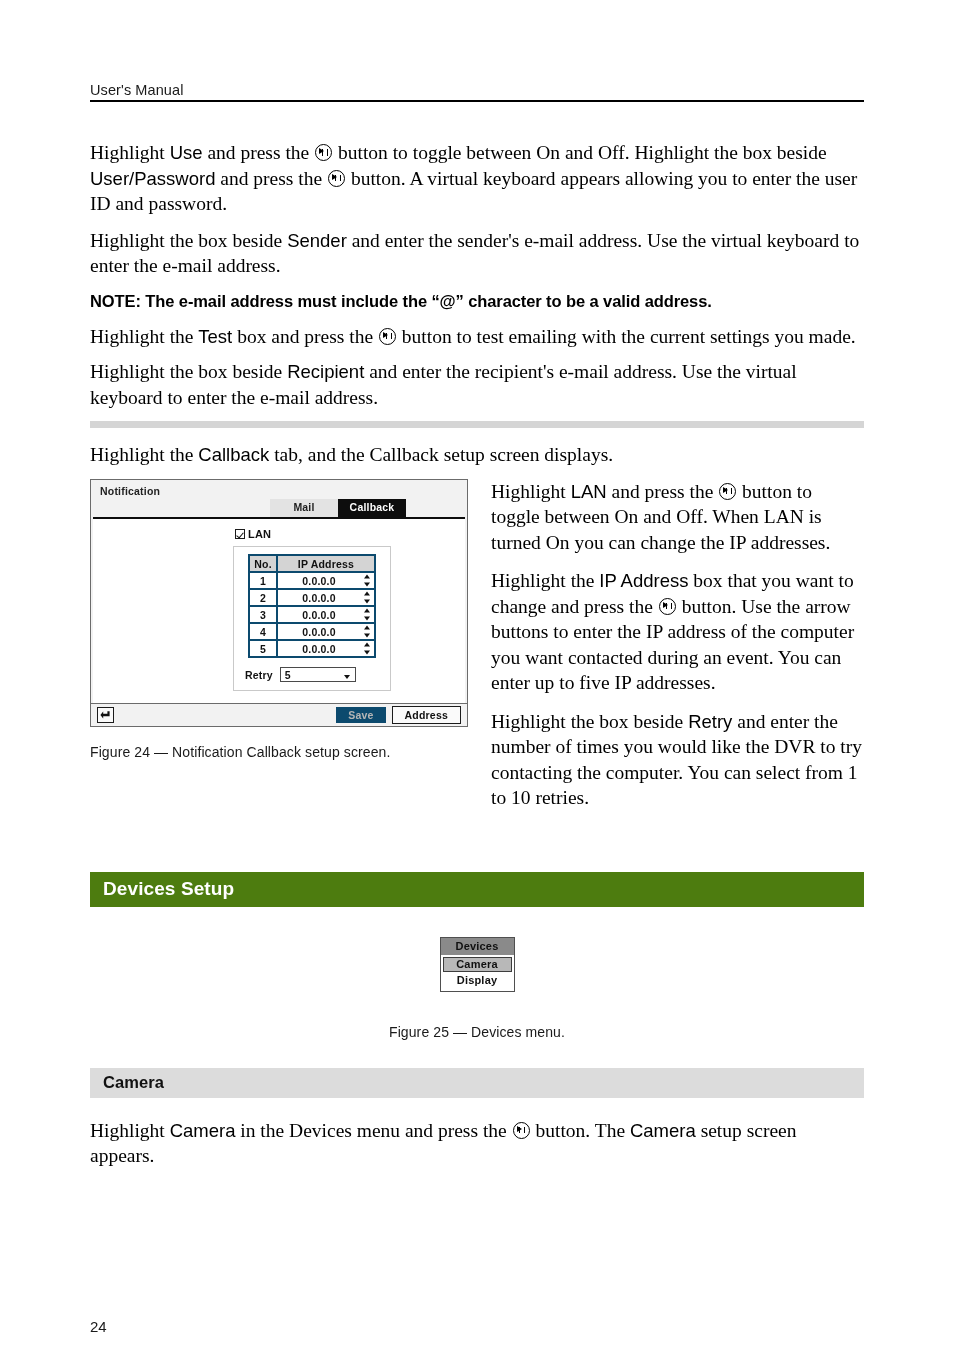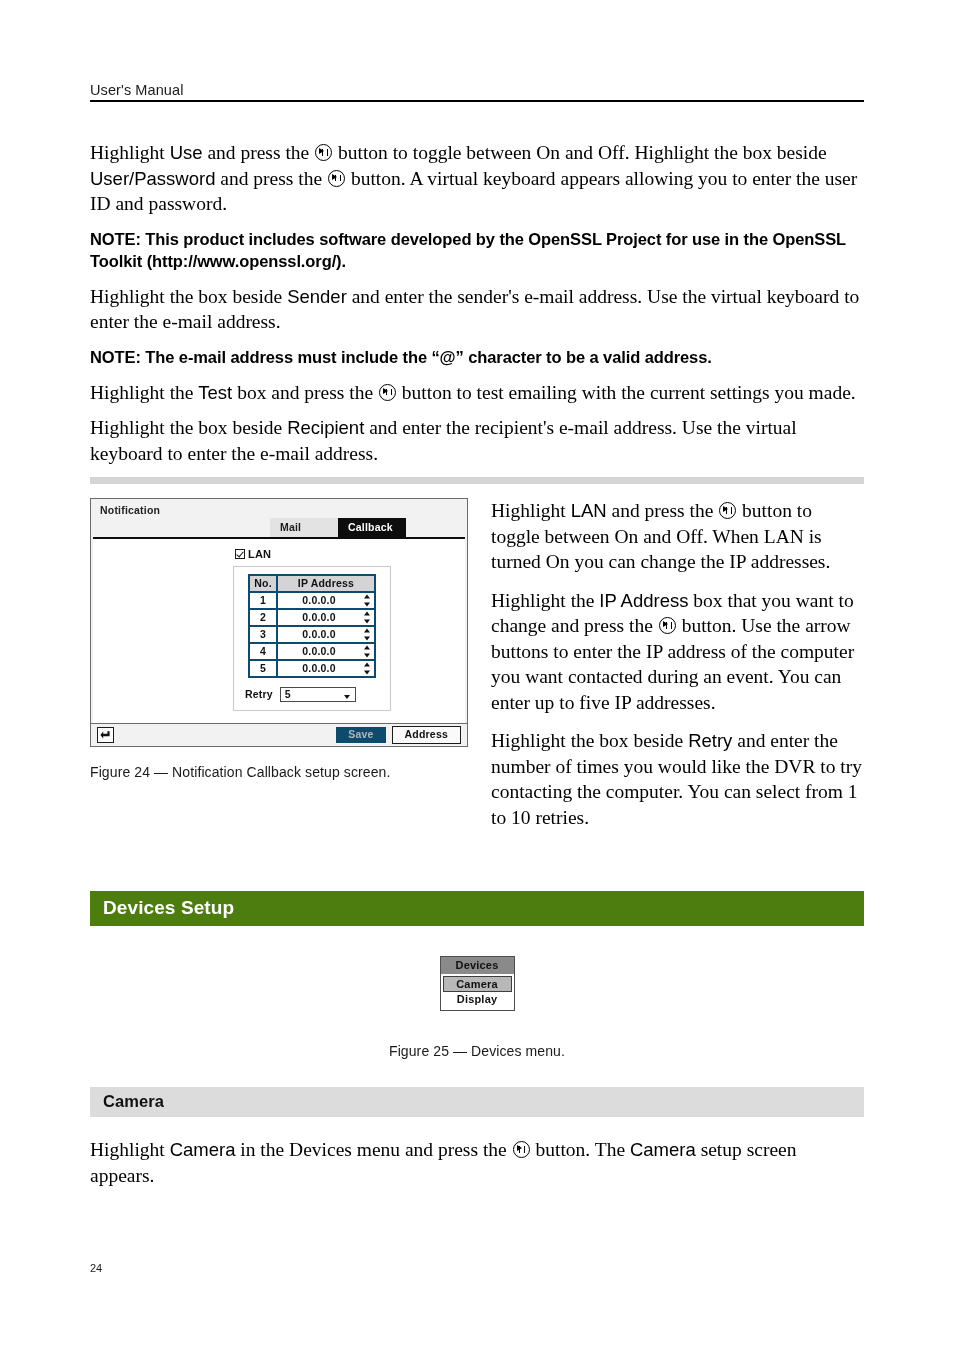--- a/index.html
+++ b/index.html
@@ -138,21 +138,21 @@
     justify-content: center;
     padding-top: 2px;
     position: relative;
   }
   .dvr-tabs .spacer { flex: 0 0 118px; }
   .tab {
     font-size: 10.5px;
     font-weight: bold;
     padding: 2.5px 10px 3px 10px;
     min-width: 48px;
-    text-align: left;
+    text-align: center;
     letter-spacing: .2px;
     line-height: 13px;
   }
   .tab.inactive { background: #e3e3e3; color: #1d1d1d; }
   .tab.active   { background: #0d0d0d; color: #ffffff; }
   .tab-rule { border-bottom: 2px solid #0d0d0d; margin: 0 2px; }
 
   .dvr-body {
     background: #ffffff;
     margin: 0 2px;
@@ -353,53 +353,53 @@
     font-size: 14px;
     color: #1a1a1a;
     margin-top: 32px;
     letter-spacing: .1px;
   }
 
   
   .page-number {
     position: absolute;
     left: 90px;
-    top: 1262px;
-    font-family: "Liberation Sans", "DejaVu Sans", sans-serif;
-    font-size: 11px;
+    top: 1318px;
+    font-family: "Liberation Sans", "DejaVu Sans", sans-serif;
+    font-size: 15px;
     color: #1a1a1a;
     text-align: center;
   }
 </style>
 </head>
 <body>
 
 <div class="page">
 
   <div class="header">
     <div class="header-title">User's Manual</div>
     <div class="header-rule"></div>
   </div>
 
   <div class="content">
 
     <p class="body"><span>Highlight </span><span class="ui">Use</span><span> and press the </span><span class="btn-glyph"></span><span> button to toggle between On and Off.  Highlight the box beside </span><span class="ui">User/Password</span><span> and press the </span><span class="btn-glyph"></span><span> button.  A virtual keyboard appears allowing you to enter the user ID and password.</span></p>
 
-    <p class="note">NOTE:  This product includes software developed by the OpenSSL Project for use in the OpenSSL Toolkit (http://www.openssl.org/).</p>
 
     <p class="body"><span>Highlight the box beside </span><span class="ui">Sender</span><span> and enter the sender's e-mail address.  Use the virtual keyboard to enter the e-mail address.</span></p>
 
     <p class="note">NOTE:  The e-mail address must include the “@” character to be a valid address.</p>
 
     <p class="body tight"><span>Highlight the </span><span class="ui">Test</span><span> box and press the </span><span class="btn-glyph"></span><span> button to test emailing with the current settings you made.</span></p>
 
     <p class="body"><span>Highlight the box beside </span><span class="ui">Recipient</span><span> and enter the recipient's e-mail address.  Use the virtual keyboard to enter the e-mail address.</span></p>
 
     <div class="divider-bar"></div>
 
+    <p class="body"><span>Highlight the </span><span class="ui">Callback</span><span> tab, and the Callback setup screen displays.</span></p>
 
     <div class="fig-row">
 
       <div class="fig-col">
         <div class="dvr">
 
           <div class="dvr-title">Notification</div>
 
           <div class="dvr-tabs">
             <div class="spacer"></div>

